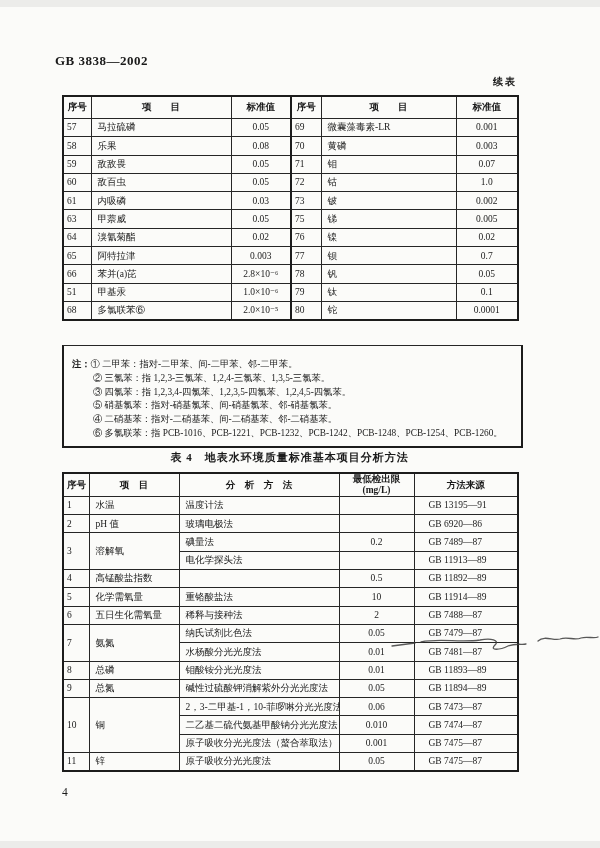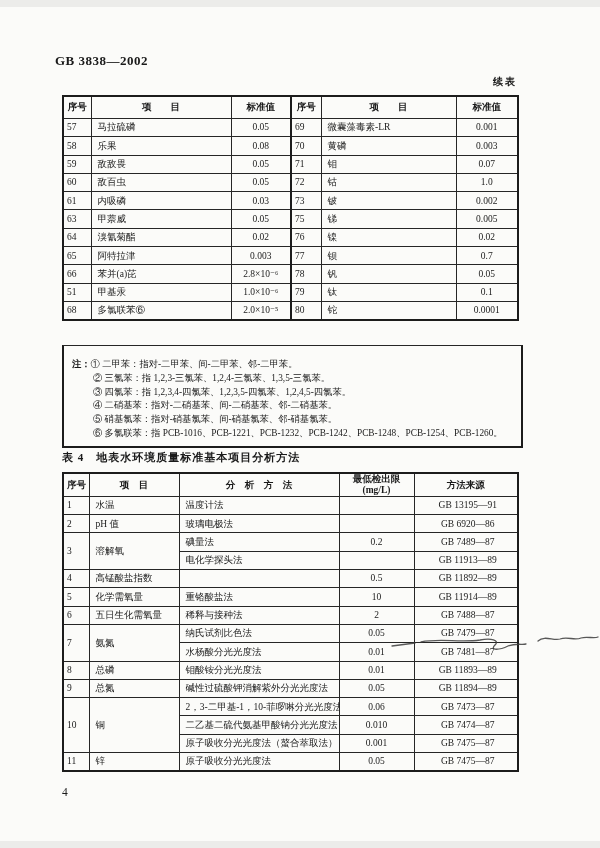--- a/index.html
+++ b/index.html
@@ -16,37 +16,37 @@
   table{border-collapse:collapse;table-layout:fixed;width:455px;font-size:9.5px;}
   .tbl{position:absolute;left:62px;}
   #table3{top:95px;}
   #table4{top:472px;}
   td,th{border:1px solid #262626;height:17.3px;padding:0 3px;overflow:hidden;white-space:nowrap;line-height:1.1;}
   table{border:2px solid #1c1c1c;}
   th{font-weight:bold;text-align:center;}
   .c-no{text-align:left;}
   .c-item{text-align:left;padding-left:6px;font-weight:normal;}
   .c-val{text-align:center;border-radius:7px;}
-  .c-src{text-align:center;padding-left:7px;}
+  .c-src{text-align:left;padding-left:14px;}
   .mid{border-left:2px solid #1c1c1c;}
   #table3 th{height:21px;}
   #table4 th{height:14px;}
   .hdr2{line-height:1.15;}
 
   .notes{
     position:absolute;left:62px;top:345px;width:449px;
     border:2px solid #1c1c1c;border-top:1px solid #262626;
     font-size:9.3px;padding:12px 0 5px 8px;height:83px;
   }
   .notes .line{line-height:13.8px;white-space:nowrap;}
   .notes .indent{padding-left:21px;}
   .notes .first{padding-left:0;}
   .note-label{font-weight:bold;}
 
-  .t4-title{position:absolute;left:62px;top:450px;width:455px;
+  .t4-title{position:absolute;left:62px;top:450px;width:455px;text-align:center;
     font-size:11px;font-weight:bold;letter-spacing:1px;}
 
   .pen{position:absolute;left:388px;top:624px;width:212px;height:44px;pointer-events:none;}
 </style>
 </head>
 <body>
 
 <div class="scan-edge" style="top:0"></div>
 <div class="scan-edge" style="top:841px"></div>
 
@@ -161,22 +161,22 @@
         <td class="c-item">铊</td>
         <td class="c-val">0.0001</td>
       </tr>
     </tbody>
 </table>
 
 <div class="notes">
     <div class="line first"><span class="note-label">注：</span><span>① 二甲苯：指对-二甲苯、间-二甲苯、邻-二甲苯。</span></div>
     <div class="line indent"><span>② 三氯苯：指 1,2,3-三氯苯、1,2,4-三氯苯、1,3,5-三氯苯。</span></div>
     <div class="line indent"><span>③ 四氯苯：指 1,2,3,4-四氯苯、1,2,3,5-四氯苯、1,2,4,5-四氯苯。</span></div>
+    <div class="line indent"><span>⑤ 硝基氯苯：指对-硝基氯苯、间-硝基氯苯、邻-硝基氯苯。</span></div>
     <div class="line indent"><span>④ 二硝基苯：指对-二硝基苯、间-二硝基苯、邻-二硝基苯。</span></div>
-    <div class="line indent"><span>⑤ 硝基氯苯：指对-硝基氯苯、间-硝基氯苯、邻-硝基氯苯。</span></div>
     <div class="line indent"><span>⑥ 多氯联苯：指 PCB-1016、PCB-1221、PCB-1232、PCB-1242、PCB-1248、PCB-1254、PCB-1260。</span></div>
   </div>
 
 <div class="t4-title">表 4　地表水环境质量标准基本项目分析方法</div>
 
 <table id="table4" class="tbl">
   <colgroup>
     <col style="width:26px">
       <col style="width:90px">
       <col style="width:160px">

